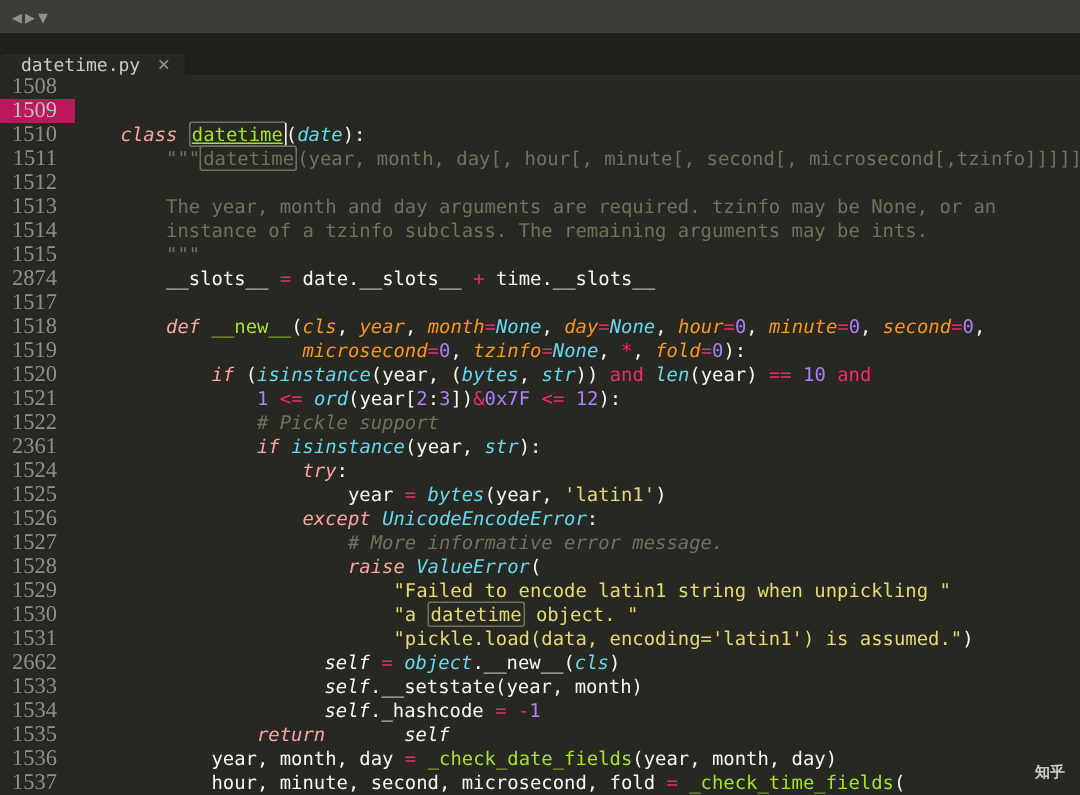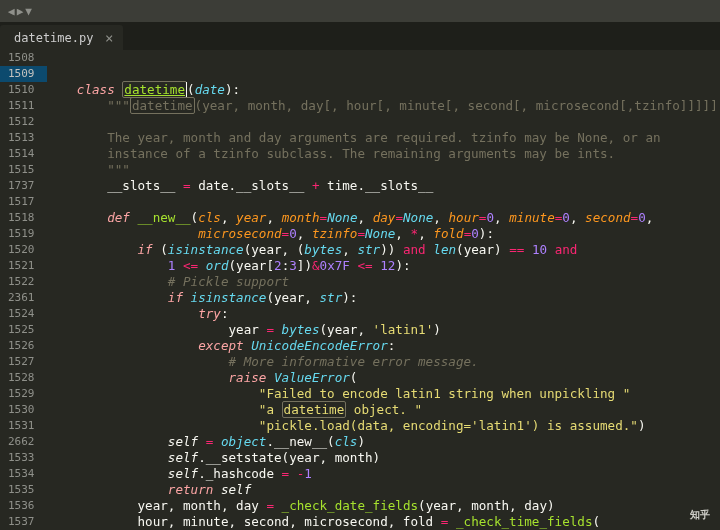--- a/index.html
+++ b/index.html
@@ -20,20 +20,21 @@
 .nav-arrows {
   display: flex;
   gap: 2px;
   padding: 0 8px;
 }
 .nav-arrow { color: #8f908a; font-size: 11px; cursor: pointer; }
 .tabs {
   height: 28px;
   background: #1e1f1a;
   display: flex;
+  align-items: flex-end;
 }
 .tab {
   background: #272822;
   padding: 0 30px 0 14px;
   display: flex;
   align-items: center;
   color: #ccc;
   font-size: 12px;
   position: relative;
   border-top-left-radius: 3px;
@@ -50,43 +51,44 @@
 .editor {
   display: flex;
   height: calc(100% - 50px);
 }
 .gutter {
   background: #272822;
   color: #8f908a;
   text-align: right;
   padding: 0 12px 0 8px;
   line-height: 16px;
-  font-size: 11px;
+  font-size: 15px;
   user-select: none;
+  font-family: Liberation Serif, serif;
 }
-.gutter .cur { background: #0c4a6e; color: #c2c2bf; margin: 0 -12px 0 -8px; padding: 0 12px 0 8px; }
+.gutter .cur { background: #be185d; color: #c2c2bf; margin: 0 -12px 0 -8px; padding: 0 12px 0 8px; }
 .code {
   flex: 1;
   color: #f8f8f2;
   line-height: 16px;
   white-space: pre;
   font-size: 12.6px;
 }
 .kw { color: #fca5a5; font-style: italic; }
 .cls { color: #a6e22e; text-decoration: underline; }
 .hl { border: 1px solid #75715e; border-radius: 2px; padding: 0 1px; }
 .pn { color: #f8f8f2; }
 .ds { color: #75715e; }
 .cm { color: #75715e; font-style: italic; }
 .fn { color: #a6e22e; text-align: right; }
 .ar { color: #fd971f; font-style: italic; }
 .nm { color: #ae81ff; }
 .st { color: #e6db74; }
 .bt { color: #66d9ef; font-style: italic; }
-.va { color: #f8f8f2; font-style: italic; }
+.va { color: #f8f8f2; font-style: italic; margin-left: 45px; }
 .op { color: #f92672; }
 .cursor {
   border-left: 1px solid #f8f8f0;
   margin-left: -1px;
 }
 .watermark {
   position: absolute;
   right: 10px;
   bottom: 8px;
   color: #f8f8f2;
@@ -116,21 +118,21 @@
 <div class="editor">
   <div class="gutter" id="gutter">
       <div>1508</div>
       <div class="cur">1509</div>
       <div>1510</div>
       <div>1511</div>
       <div>1512</div>
       <div>1513</div>
       <div>1514</div>
       <div>1515</div>
-      <div>1737</div>
+      <div>2874</div>
       <div>1517</div>
       <div>1518</div>
       <div>1519</div>
       <div>1520</div>
       <div>1521</div>
       <div>1522</div>
       <div>2361</div>
       <div>1524</div>
       <div>1525</div>
       <div>1526</div>

